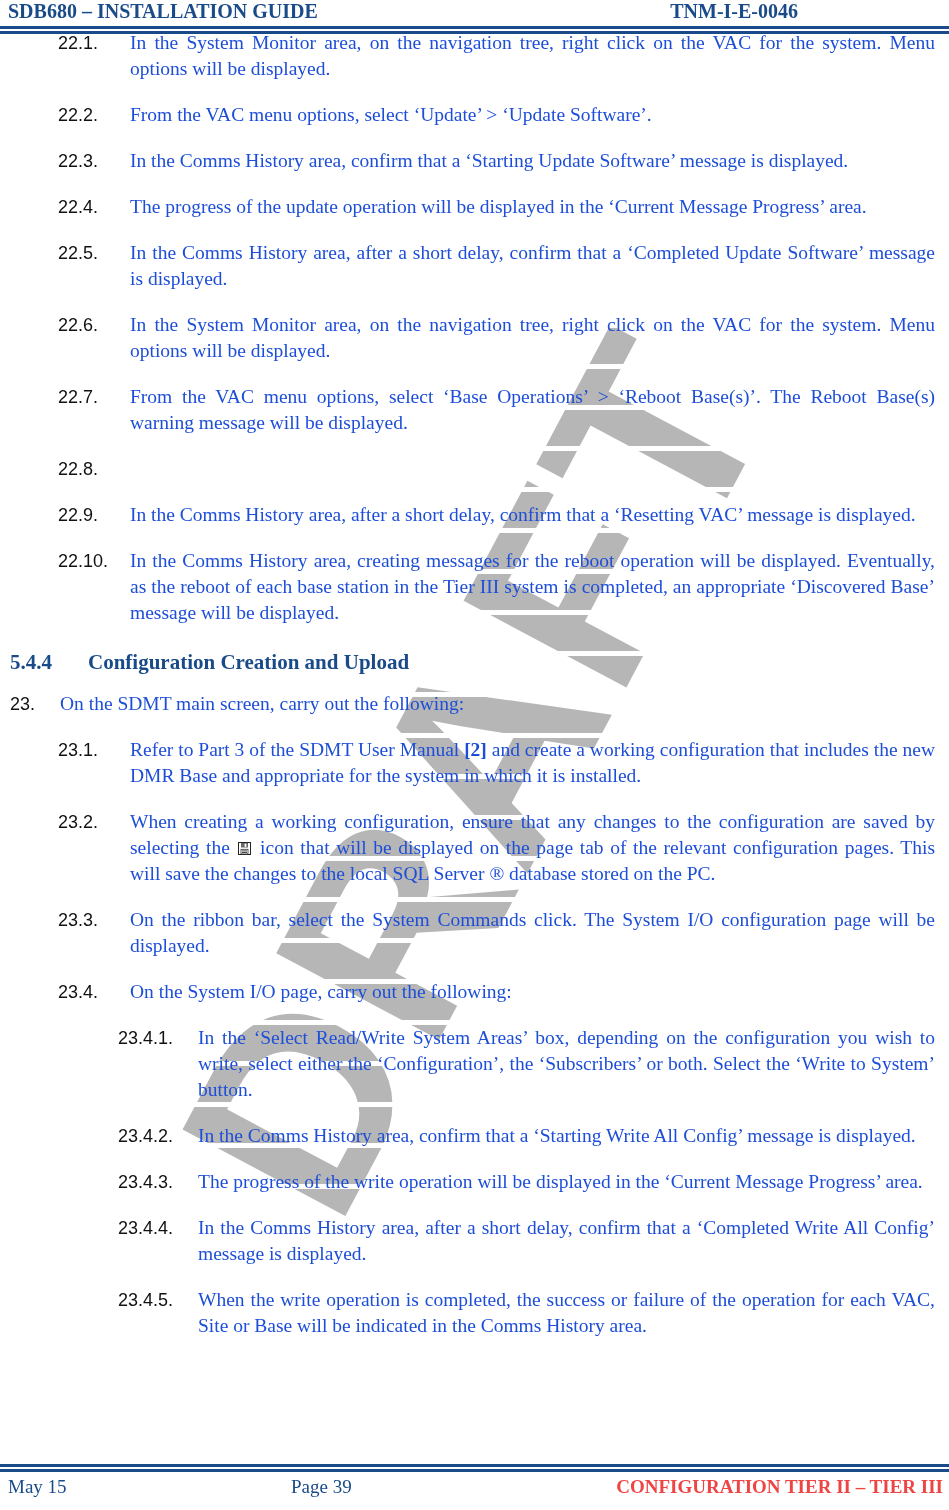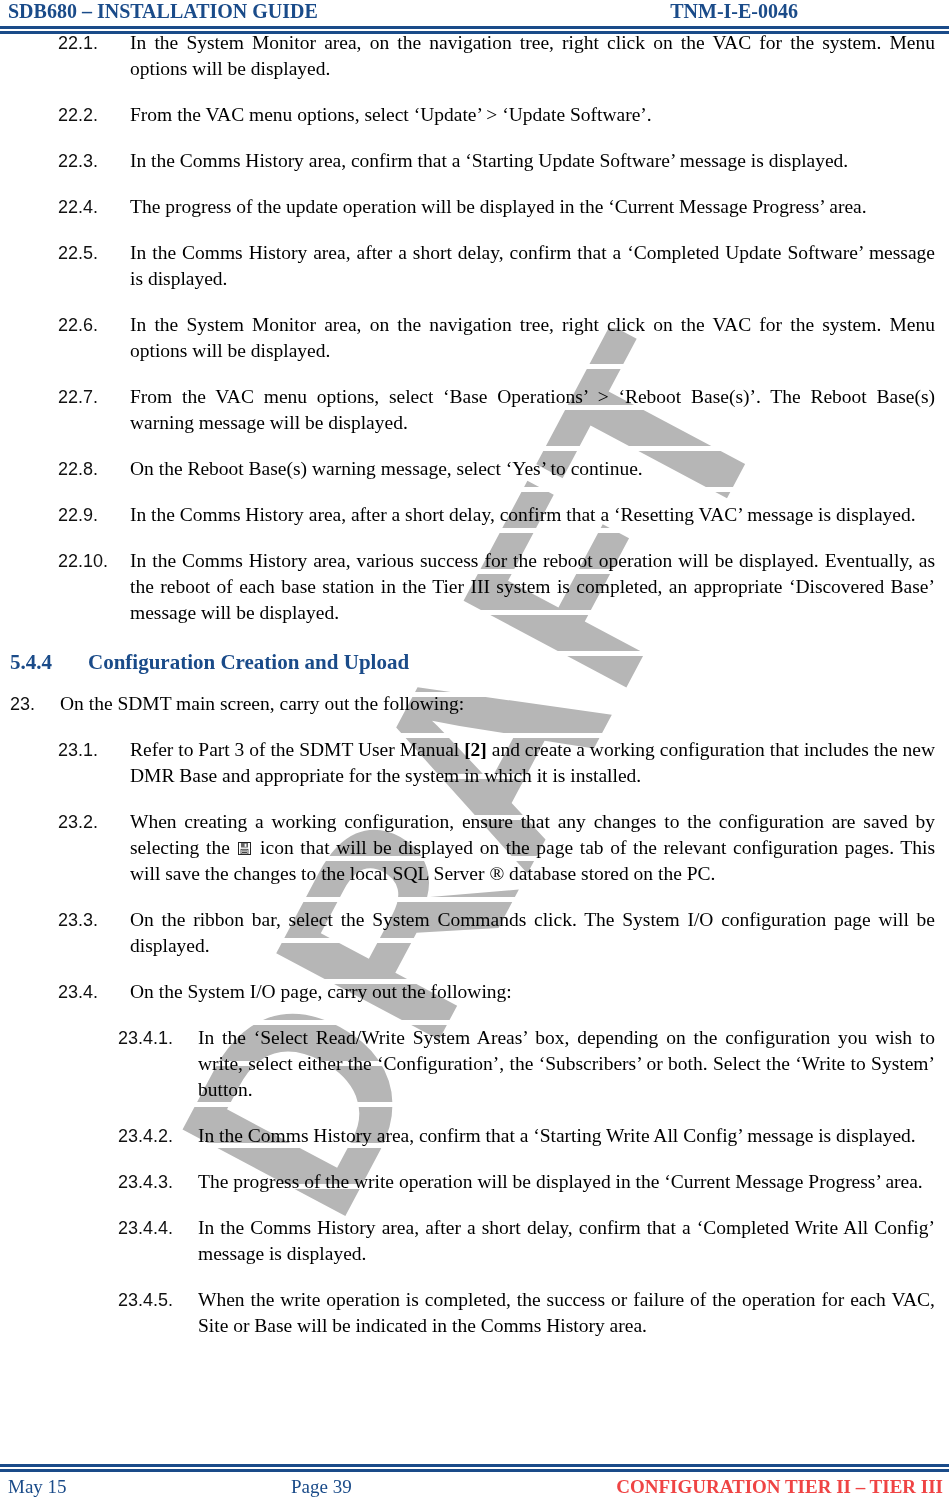--- a/index.html
+++ b/index.html
@@ -152,21 +152,21 @@
     flex: 0 0 auto;
     white-space: nowrap;
     color: #111;
   }
   .item-body {
     font-family: "Liberation Serif", serif;
     font-size: 19.5px;
     line-height: 26px;
     text-align: justify;
     text-justify: inter-word;
-    color: #000000;
+    color: #1d4ed8;
     flex: 1 1 auto;
   }
 
   
   .lvl1 { padding-left: 10px; padding-right: 14px; }
   .lvl1 > .item-num { width: 50px; }
 
   
   .lvl2 { padding-left: 58px; padding-right: 14px; }
   .lvl2 > .item-num { width: 72px; }
@@ -260,31 +260,30 @@
       <div class="item-body">In the System Monitor area, on the navigation tree, right click on the VAC for the system.  Menu options will be displayed.</div>
     </div>
 
     <div class="item lvl2">
       <div class="item-num">22.7.</div>
       <div class="item-body">From the VAC menu options, select ‘Base Operations’ &gt; ‘Reboot Base(s)’.   The Reboot Base(s) warning message will be displayed.</div>
     </div>
 
     <div class="item lvl2">
       <div class="item-num">22.8.</div>
-      <div class="item-body">On the Reboot Base(s) warning message, select ‘Yes’ to continue.</div>
     </div>
 
     <div class="item lvl2">
       <div class="item-num">22.9.</div>
       <div class="item-body">In the Comms History area, after a short delay, confirm that a ‘Resetting VAC’ message is displayed.</div>
     </div>
 
     <div class="item lvl2">
       <div class="item-num">22.10.</div>
-      <div class="item-body">In the Comms History area, various success for the reboot operation will be displayed.  Eventually, as the reboot of each base station in the Tier III system is completed, an appropriate ‘Discovered Base’ message will be displayed.</div>
+      <div class="item-body">In the Comms History area, creating messages for the reboot operation will be displayed.  Eventually, as the reboot of each base station in the Tier III system is completed, an appropriate ‘Discovered Base’ message will be displayed.</div>
     </div>
 
     <div class="section-heading">
       <div class="section-number">5.4.4</div>
       <div class="section-title">Configuration Creation and Upload</div>
     </div>
 
     <div class="item lvl1">
       <div class="item-num">23.</div>
       <div class="item-body">On the SDMT main screen, carry out the following:</div>

